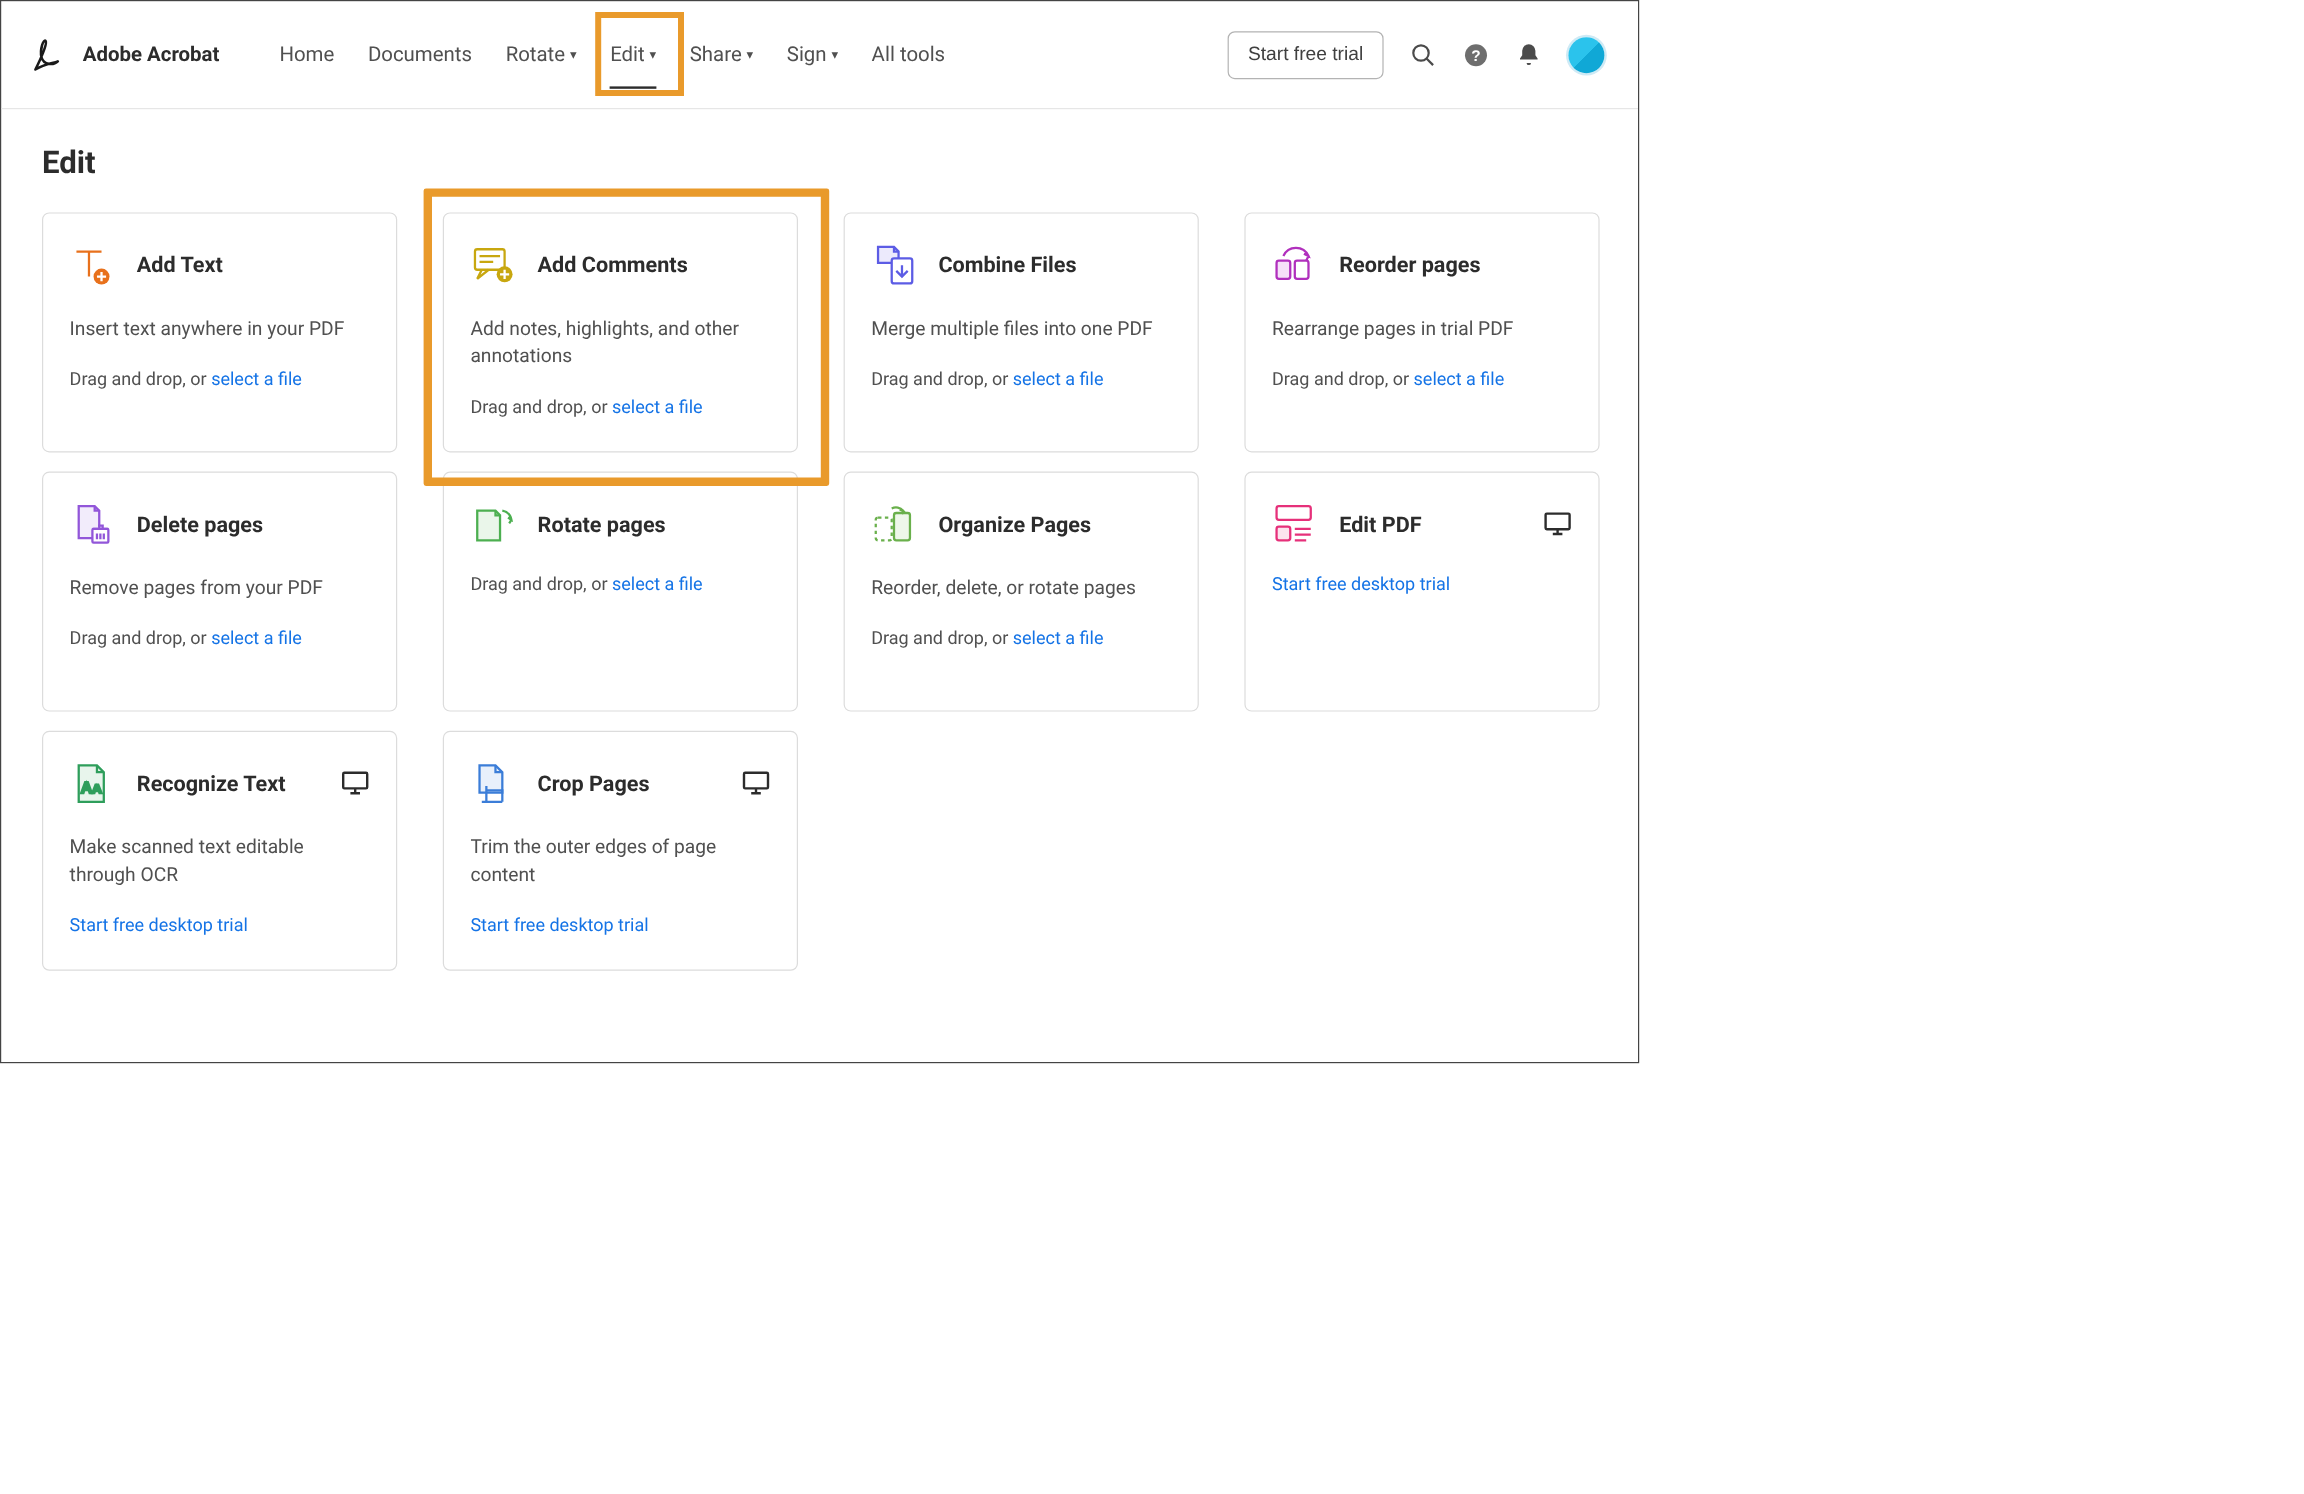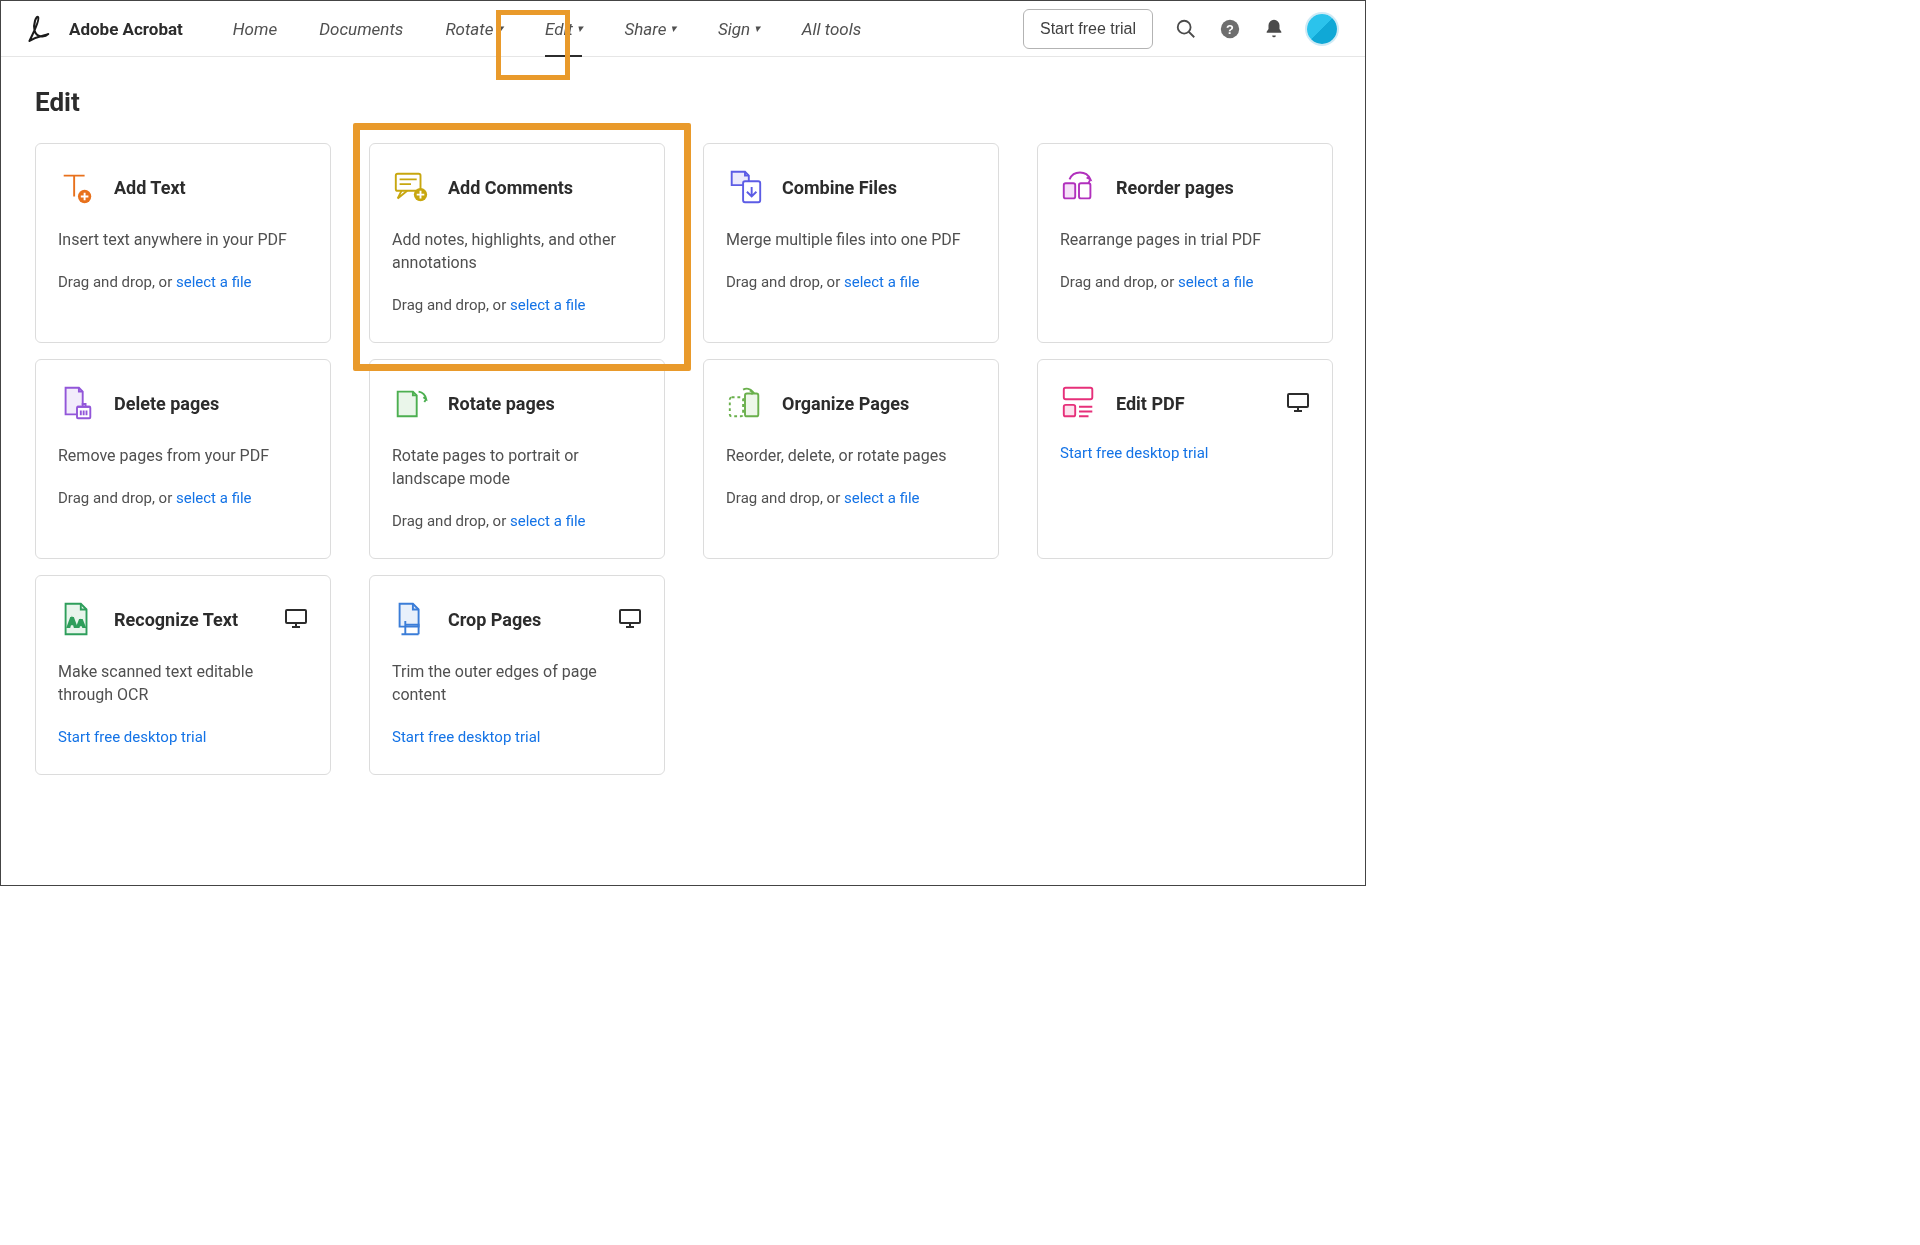--- a/index.html
+++ b/index.html
@@ -8,28 +8,28 @@
     background: #fff;
     color: #2c2c2c;
     width: 1366px;
     height: 886px;
     border: 1px solid #444;
     overflow: hidden;
   }
   .header {
     display: flex;
     align-items: center;
-    height: 56px;
+    height: 90px;
     padding: 0 28px 0 20px;
     border-bottom: 1px solid #e6e6e6;
     position: relative;
   }
   .logo-group { display: flex; align-items: center; gap: 14px; margin-right: 50px; }
   .app-name { font-weight: 700; font-size: 17px; }
-  .nav { display: flex; align-items: center; gap: 42px; font-style: italic; }
+  .nav { display: flex; align-items: center; gap: 28px; }
   .nav-item {
     font-size: 17px; color: #505050; position: relative; display: flex; align-items: center; gap: 4px;
     padding: 24px 0; cursor: pointer;
   }
   .nav-item .chev { font-size: 11px; }
   .nav-item.active-underline::after {
     content: ""; position: absolute; left: 0; right: 0; bottom: 6px; height: 2px; background: #2c2c2c;
   }
   .header-right {
     margin-left: auto; display: flex; align-items: center; gap: 22px;
@@ -234,21 +234,20 @@
       <div class="card-head">
         <span>
           <svg width="38" height="38" viewBox="0 0 40 40" fill="none" stroke="#4caf50" stroke-width="2">
               <path d="M6 8h16l4 4v22H6z" fill="#eaf6ea"></path>
               <path d="M22 8v4h4"></path>
               <path d="M28 8a10 10 0 0 1 8 8l-3-2m3 2l-2 3"></path>
             </svg>
         </span>
         <div class="card-title">Rotate pages</div>
       </div>
-      <div class="card-desc">Rotate pages to portrait or landscape mode</div>
       <div class="card-foot">
         <span>Drag and drop, or </span><span class="link">select a file</span>
       </div>
     </div>
 
     <div class="card">
       <div class="card-head">
         <span>
           <svg width="38" height="38" viewBox="0 0 40 40" fill="none" stroke="#6ab04c" stroke-width="2">
               <rect x="20" y="10" width="14" height="24" rx="2" fill="#eef7ea"></rect>

